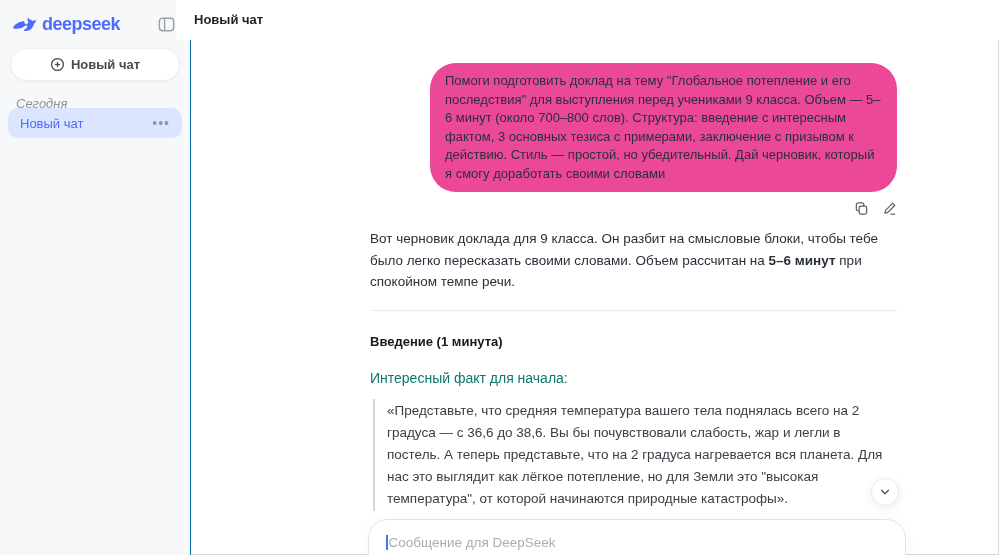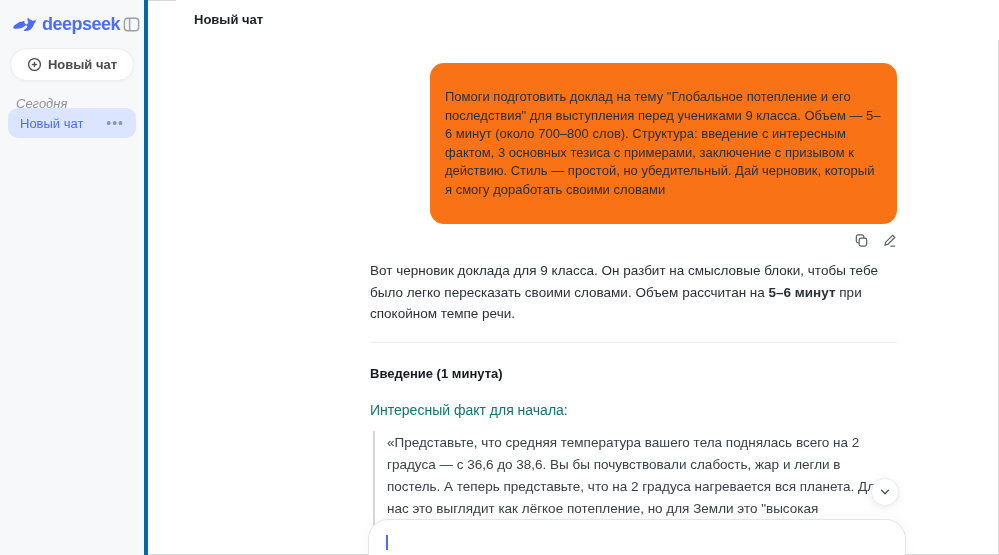--- a/index.html
+++ b/index.html
@@ -2,22 +2,22 @@
 <html><head>
 <meta charset="utf-8">
 <style>
   * { margin:0; padding:0; box-sizing:border-box; }
   html,body { width:999px; height:555px; }
   body { font-family:"Liberation Sans", sans-serif; background:#fff; overflow:hidden; }
   .screen { position:relative; width:999px; height:555px; background:#fff; overflow:hidden;
             box-shadow: inset 0 0 0 1px #d8d8d8; }
 
   
-  .sidebar { position:absolute; left:0; top:0; width:148px; height:555px;
-             background:#f7f8fa; border-right:4px solid #0369a1; }
+  .sidebar { position:absolute; left:0; top:0; width:191px; height:555px;
+             background:#f7f8fa; border-right:1px solid #0369a1; }
   .side-top { display:flex; align-items:center; justify-content:space-between; padding:13px 12px 0 13px; }
   .logo { display:flex; align-items:center; gap:4px; }
   .logo-text { color:#4d6bfe; font-weight:700; font-size:18px; letter-spacing:-0.5px; }
   .collapse-btn { background:none; border:none; cursor:pointer; padding:2px; display:flex; }
   .new-chat-btn { position:absolute; left:10px; right:10px; top:48px; height:33px;
                   background:#fff; border:1px solid #eceef1; border-radius:17px;
                   box-shadow:0 1px 2px rgba(0,0,0,0.04); cursor:pointer;
                   display:flex; align-items:center; justify-content:center; gap:6px;
                   font-family:"Liberation Sans", sans-serif;
                   font-size:13px; font-weight:700; color:#4c4c4c; }
@@ -29,21 +29,21 @@
   .history-item .item-label { font-size:13px; color:#4d6bfe; }
   .history-item .dots { color:#8a97b5; font-size:14px; letter-spacing:1px; line-height:10px; cursor:pointer; }
 
   
   .main-header { position:absolute; left:176px; top:0; right:0; height:40px; background:#fff; }
   .main-title { position:absolute; left:18px; top:12px; font-size:13px; font-weight:700; color:#1e2228; }
 
   
   .chat-col { position:absolute; left:370px; top:63px; width:527px; }
   .user-row { display:flex; justify-content:flex-end; }
-  .bubble { background:#f97316; border-radius:14px; padding:25px 15px; max-width:467px;
+  .bubble { background:#ec4899; border-radius:26px; padding:9px 15px; max-width:467px;
             font-size:13px; line-height:18.5px; color:#29303a; }
   .msg-actions { display:flex; justify-content:flex-end; gap:13px; margin-top:8px; height:16px; }
   .msg-actions .act { cursor:pointer; display:flex; align-items:center; }
 
   .assistant { margin-top:12px; font-size:13.5px; line-height:21.5px; color:#29303a; }
   .assistant p.body-p { margin:0; }
   .assistant hr { border:none; border-top:1px solid #ececec; margin:17px 0 20px 0; }
   .assistant h3 { font-size:13px; font-weight:700; color:#16191d; margin:0 0 16px 0; }
   .lbl { font-weight:400; font-size:14px; color:#0f766e; margin:0 0 9px 0; }
   .assistant blockquote { border-left:2.5px solid #d4d6d9; padding:1px 0 1px 12px; margin:0 0 13px 3px;
@@ -146,16 +146,16 @@
 
   <button class="scroll-btn">
     <span>
       <svg width="12" height="12" viewBox="0 0 14 14" fill="none" stroke="#4c5158" stroke-width="1.5" stroke-linecap="round" stroke-linejoin="round">
         <path d="M3 5l4 4 4-4"></path>
       </svg>
     </span>
   </button>
 
   <div class="composer">
-    <span class="caret"></span>
+    <span class="caret"></span><span class="placeholder">Сообщение для DeepSeek</span>
   </div>
 
 </div>
 
 </body></html>

